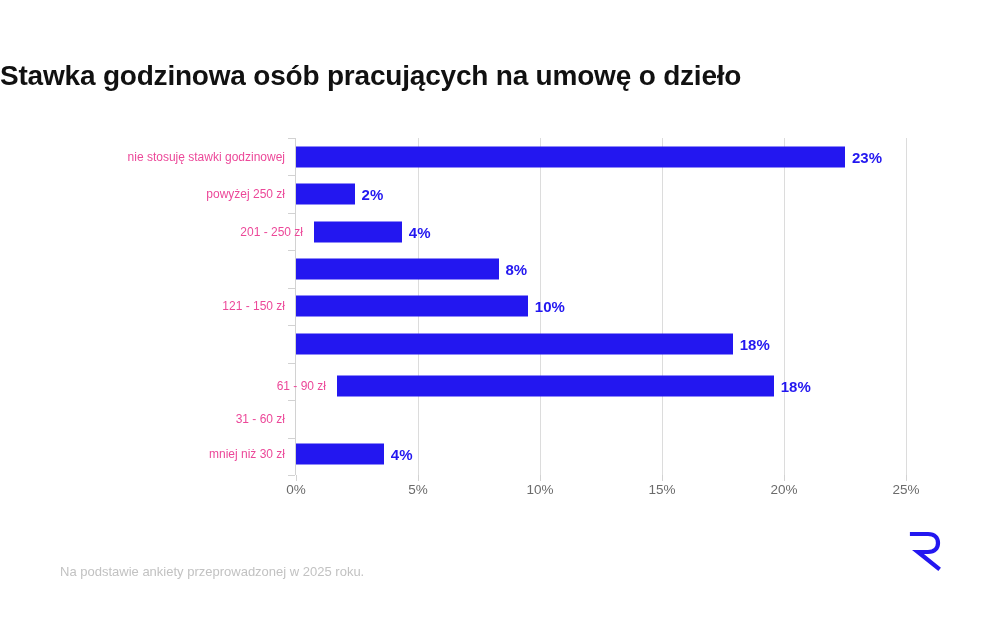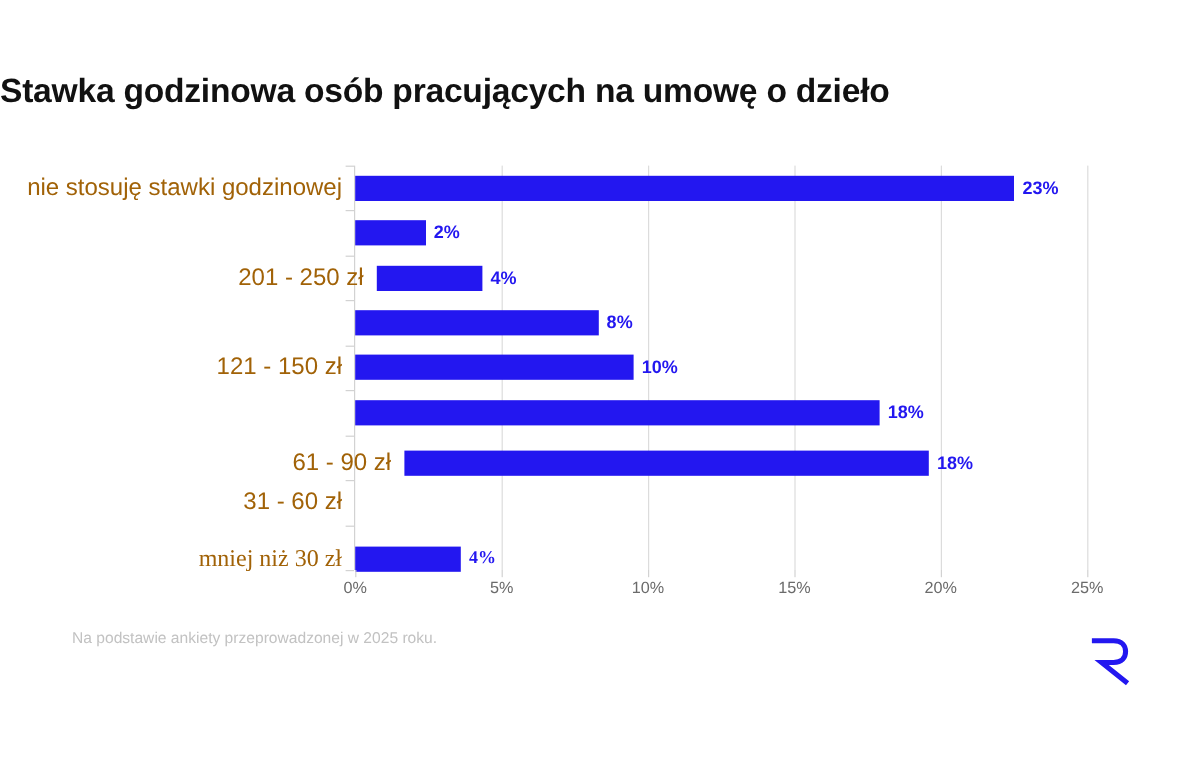--- a/index.html
+++ b/index.html
@@ -83,22 +83,22 @@
     width: 1000px;
     height: 37.4px;
   }
   .cat-label {
     position: absolute;
     left: 0;
     width: 285px;
     top: 50%;
     transform: translateY(-50%);
     text-align: right;
-    font-size: 20px;
-    color: #a16207;
+    font-size: 12px;
+    color: #ec4899;
     white-space: nowrap;
   }
   .bar-wrap {
     position: absolute;
     left: 296px;
     top: 50%;
     transform: translateY(-50%);
     height: 21px;
     display: flex;
     align-items: center;
@@ -129,21 +129,21 @@
     top: 475px;
     width: 1px;
     height: 6px;
     background: #d2d2d2;
   }
 
   
   .footer-note {
     position: absolute;
     left: 60px;
-    top: 524px;
+    top: 564px;
     font-size: 13px;
     color: #c2c2c2;
     white-space: nowrap;
   }
   .logo {
     position: absolute;
     left: 904px;
     top: 528px;
     width: 42px;
     height: 44px;
@@ -168,20 +168,21 @@
       </div>
     <div id="rows">
         <div class="row" style="top: 3px; height: 37.4444px;">
           <div class="cat-label">nie stosuję stawki godzinowej</div>
           <div class="bar-wrap">
             <div class="bar" style="width: 549px; background: rgb(35, 23, 240);"></div>
             <div class="bar-value" style="color: rgb(35, 23, 240);">23%</div>
           </div>
         </div>
         <div class="row" style="top: 40.4444px; height: 37.4444px;">
+          <div class="cat-label">powyżej 250 zł</div>
           <div class="bar-wrap">
             <div class="bar" style="width: 58.56px; background: rgb(35, 23, 240);"></div>
             <div class="bar-value" style="color: rgb(35, 23, 240);">2%</div>
           </div>
         </div>
         <div class="row" style="top: 77.8889px; height: 37.4444px; margin-left: 18px;">
           <div class="cat-label">201 - 250 zł</div>
           <div class="bar-wrap">
             <div class="bar" style="width: 87.84px; background: rgb(35, 23, 240);"></div>
             <div class="bar-value" style="color: rgb(35, 23, 240);">4%</div>
@@ -209,21 +210,21 @@
         <div class="row" style="top: 232px; height: 37.4444px; margin-left: 41px;">
           <div class="cat-label">61 - 90 zł</div>
           <div class="bar-wrap">
             <div class="bar" style="width: 436.76px; background: rgb(35, 23, 240);"></div>
             <div class="bar-value" style="color: rgb(35, 23, 240);">18%</div>
           </div>
         </div>
         <div class="row" style="top: 265.111px; height: 37.4444px; text-decoration: underline;">
           <div class="cat-label">31 - 60 zł</div>
         </div>
-        <div class="row" style="top: 312px; height: 37.4444px; font-family: Liberation Serif, serif;">
+        <div class="row" style="top: 300px; height: 37.4444px;">
           <div class="cat-label">mniej niż 30 zł</div>
           <div class="bar-wrap">
             <div class="bar" style="width: 87.84px; background: rgb(35, 23, 240);"></div>
             <div class="bar-value" style="color: rgb(35, 23, 240);">4%</div>
           </div>
         </div>
       </div>
   </div>
 
   <div id="yticks">

